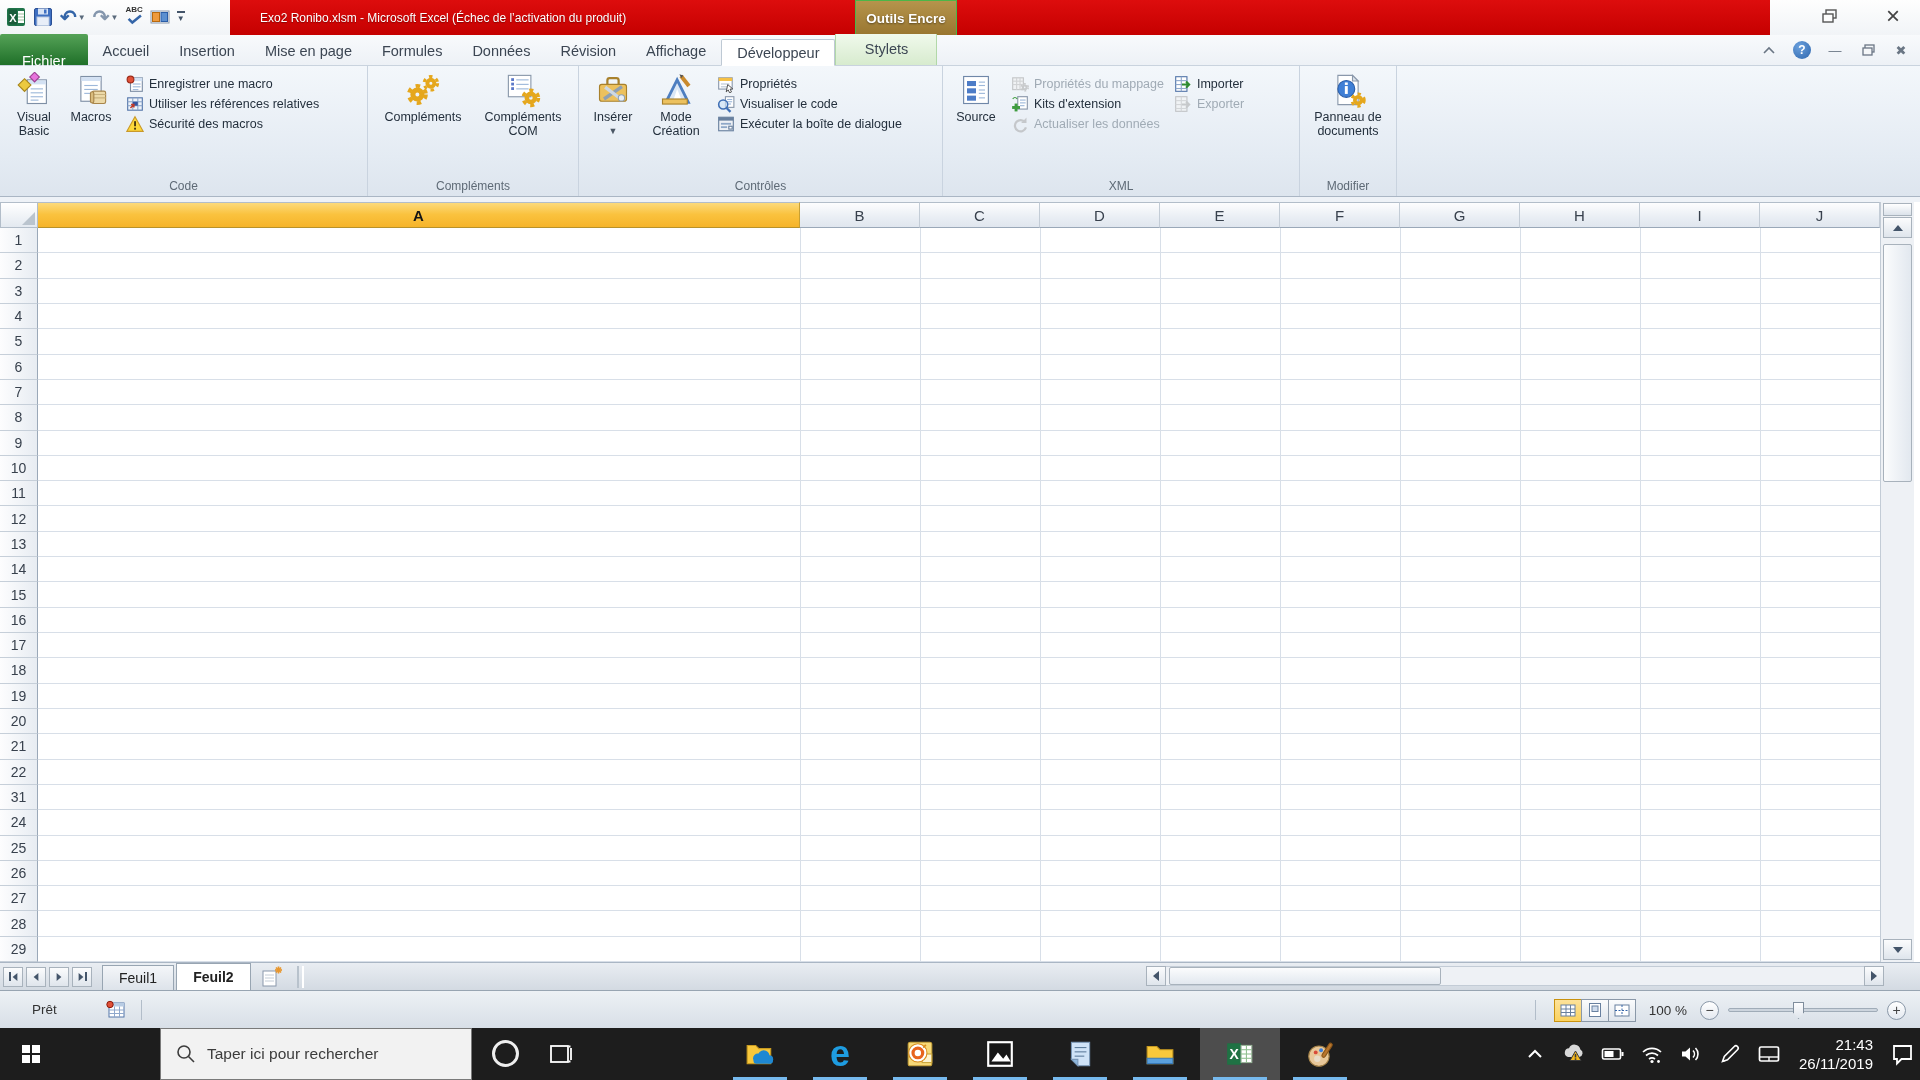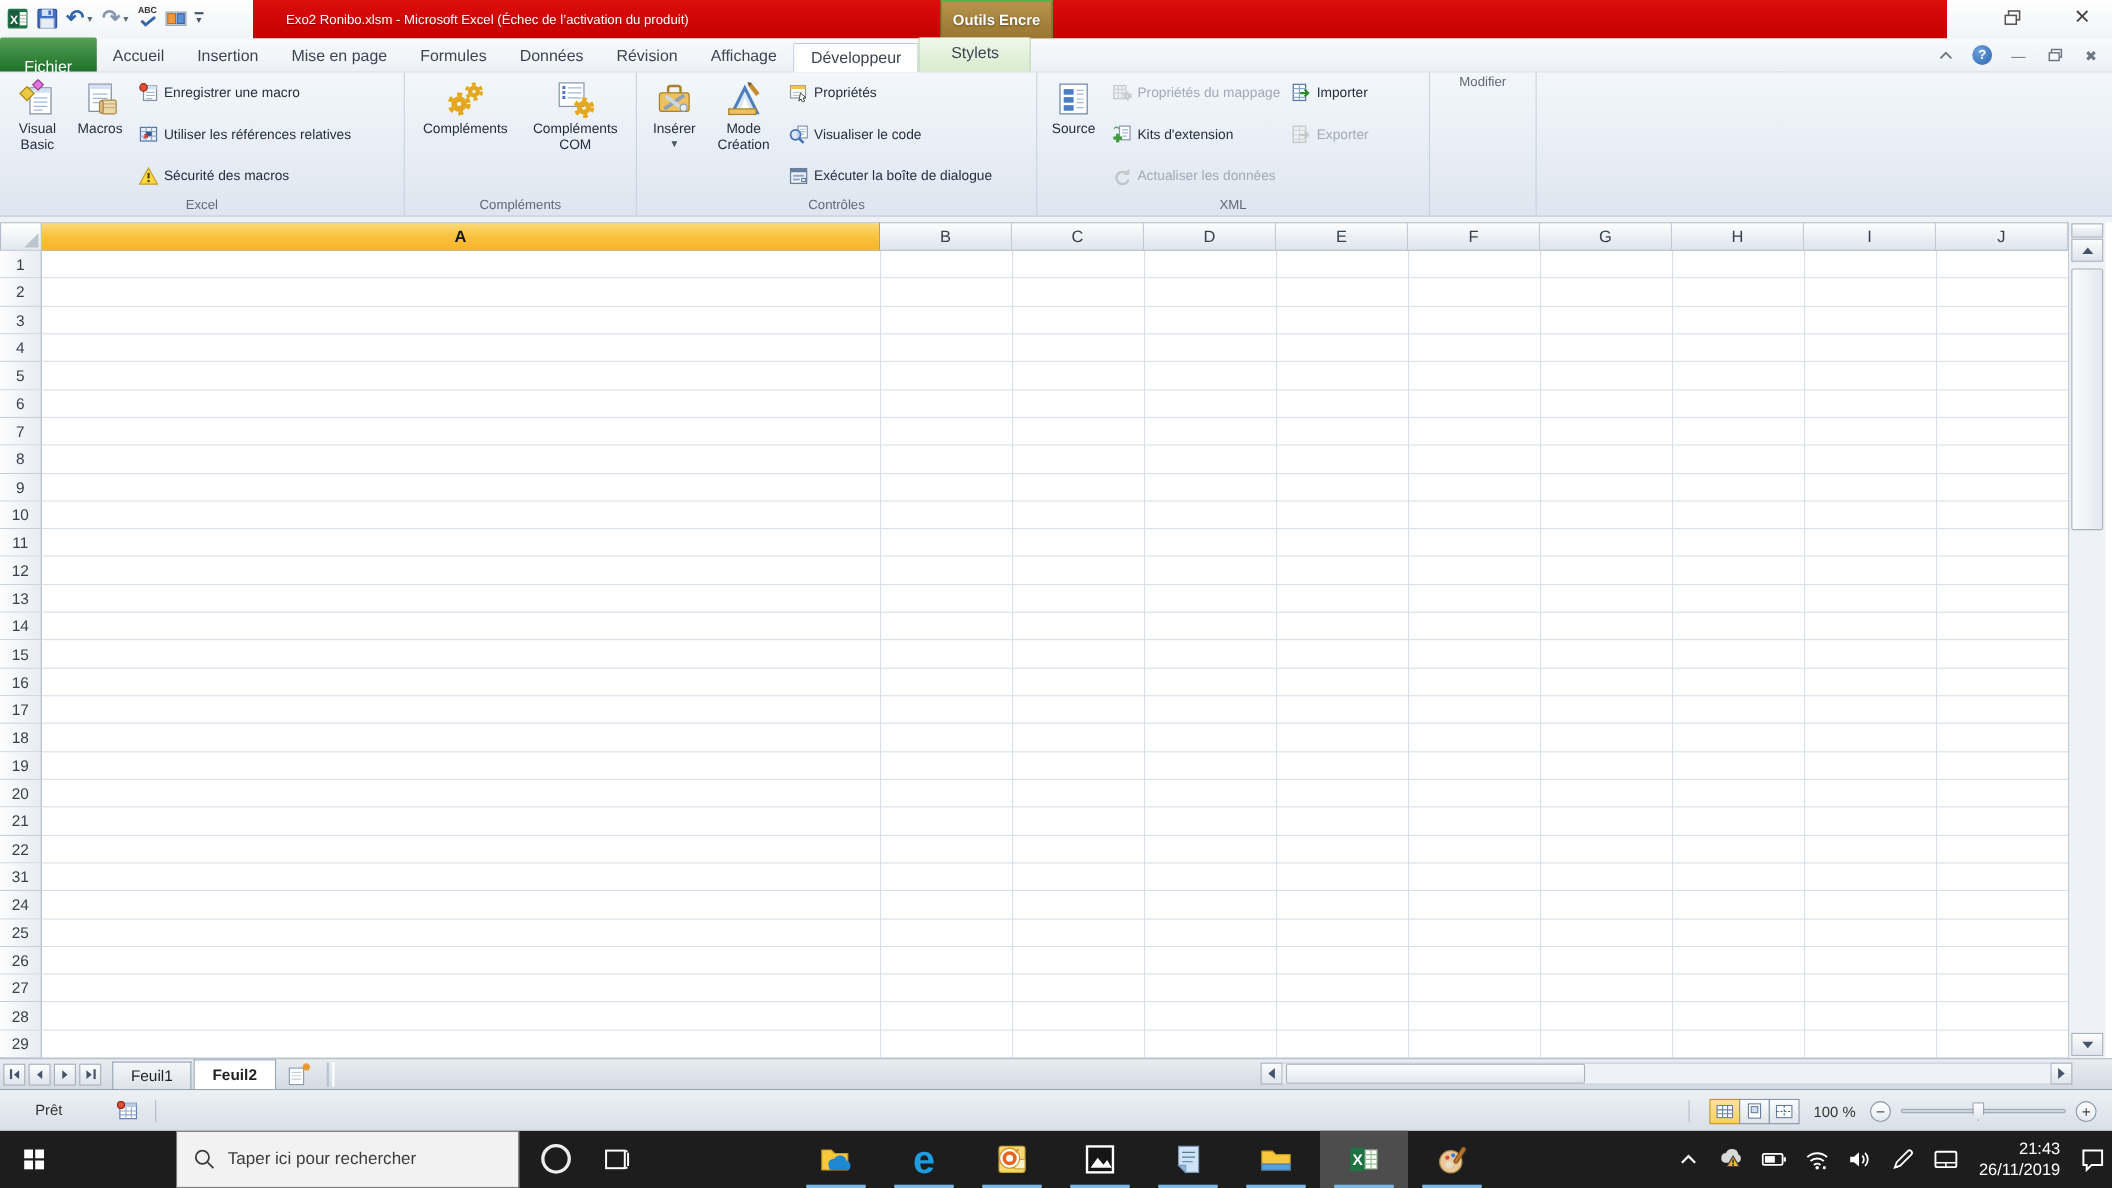--- a/index.html
+++ b/index.html
@@ -48,21 +48,21 @@
   
   .ribbon { position:absolute; top:66px; left:0; width:1920px; height:131px;
     background:linear-gradient(#f3f7fb,#e4ebf3 70%,#dde5ee); border-bottom:1px solid #aab6c4; display:flex; }
   .rgroup { height:100%; display:flex; flex-direction:column; border-right:1px solid #c9d3df; }
   .rgroup-content { flex:1; display:flex; align-items:flex-start; padding:3px 5px 0 5px; }
   .rgroup-label { height:18px; text-align:center; font-size:12px; color:#5e6a76; line-height:16px; }
   .bigbtn { display:flex; flex-direction:column; align-items:center; padding-top:3px; border-radius:3px; }
   .bigbtn .icon32 { width:36px; height:36px; display:flex; align-items:center; justify-content:center; margin-bottom:2px; position:relative; }
   .blabel { font-size:12.5px; color:#24303d; text-align:center; line-height:14px; }
   .bigdd { font-size:9px; color:#4a5664; margin-top:2px; }
-  .smallcol { display:flex; flex-direction:column; padding-top:5px; gap:18px; margin-left:4px; }
+  .smallcol { display:flex; flex-direction:column; padding-top:5px; gap:0; margin-left:4px; }
   .smallbtn { display:flex; align-items:center; gap:5px; height:20px; padding:0 3px; white-space:nowrap; }
   .smallbtn .slabel { font-size:12.5px; color:#24303d; }
   .smallbtn.disabled .slabel { color:#a0abb5; }
   .smallbtn.disabled svg { opacity:.55; filter:grayscale(1); }
 
   .ribbon-gap { position:absolute; top:197px; left:0; width:1920px; height:5px; background:#eef2f7; }
 
   
   .colheaders { position:absolute; top:202px; left:0; width:1880px; height:26px; display:flex; }
   .corner { width:38px; height:26px; background:linear-gradient(#fff,#e3e9f0); border:1px solid #b2bdc9; position:relative; }
@@ -348,21 +348,21 @@
                 <svg width="18" height="18" viewBox="0 0 16 16" fill="none" stroke-width="1">
                   <path d="M8 1.5 L15.2 14.5 H0.8 Z" fill="#fdd83a" stroke="#c9992a"></path>
                   <rect x="7.2" y="5.5" width="1.7" height="4.5" fill="#4a3a10"></rect>
                   <rect x="7.2" y="11.3" width="1.7" height="1.7" fill="#4a3a10"></rect>
                 </svg>
               </span>
               <span class="slabel">Sécurité des macros</span>
             </div>
           </div>
         </div>
-        <div class="rgroup-label">Excel</div>
+        <div class="rgroup-label">Code</div>
       </div>
       <div class="rgroup" style="width: 211px;">
         <div class="rgroup-content">
           <div class="bigbtn" style="width: 100px;">
             <span class="icon32">
               <svg width="36" height="36" viewBox="0 0 32 32" fill="none" stroke-width="1">
                 <circle cx="11" cy="20" r="4.0" fill="none" stroke="#e5a71d" stroke-width="4.5"></circle>
                 <circle cx="11" cy="20" r="7.6" fill="none" stroke="#e5a71d" stroke-width="3.4" stroke-dasharray="4.0 4.5"></circle>
                 <circle cx="23" cy="10" r="3.1" fill="none" stroke="#e5a71d" stroke-width="3.5"></circle>
                 <circle cx="23" cy="10" r="6.0" fill="none" stroke="#e5a71d" stroke-width="2.7" stroke-dasharray="3.1 3.5"></circle>
@@ -560,20 +560,36 @@
                   <path d="M7 8.5 h6.5 m-2.8 -2.8 l2.8 2.8 -2.8 2.8" fill="none" stroke="#a8a8a8" stroke-width="1.8"></path>
                 </svg>
               </span>
               <span class="slabel">Exporter</span>
             </div>
           </div>
         </div>
         <div class="rgroup-label">XML</div>
       </div>
       <div class="rgroup" style="width: 97px;">
+        <div class="rgroup-content">
+          <div class="bigbtn" style="width: 92px;">
+            <span class="icon32">
+              <svg width="36" height="36" viewBox="0 0 32 32" fill="none" stroke-width="1">
+                <path d="M7 3 h13 l5 5 v21 h-18 z" fill="#fff" stroke="#8a98ab"></path>
+                <path d="M20 3 l5 5 h-5 z" fill="#dde4ec" stroke="#8a98ab"></path>
+                <circle cx="14.5" cy="15" r="7.5" fill="#3f7fd6" stroke="#2a5da8"></circle>
+                <rect x="13.2" y="12.5" width="2.6" height="7" fill="#fff"></rect>
+                <rect x="13.2" y="9.3" width="2.6" height="2.2" fill="#fff"></rect>
+                <circle cx="25" cy="25" r="2.9" fill="none" stroke="#e5a71d" stroke-width="3.3"></circle>
+                <circle cx="25" cy="25" r="5.5" fill="none" stroke="#e5a71d" stroke-width="2.5" stroke-dasharray="2.9 3.3"></circle>
+              </svg>
+            </span>
+            <span class="blabel">Panneau de documents</span>
+          </div>
+        </div>
         <div class="rgroup-label">Modifier</div>
       </div>
     </div>
   <div class="ribbon-gap"></div>
 
   <div class="colheaders" id="colheaders">
       <div class="corner"></div>
       <div class="colh sel" style="width: 762px;">A</div>
       <div class="colh" style="width: 120px;">B</div>
       <div class="colh" style="width: 120px;">C</div>

